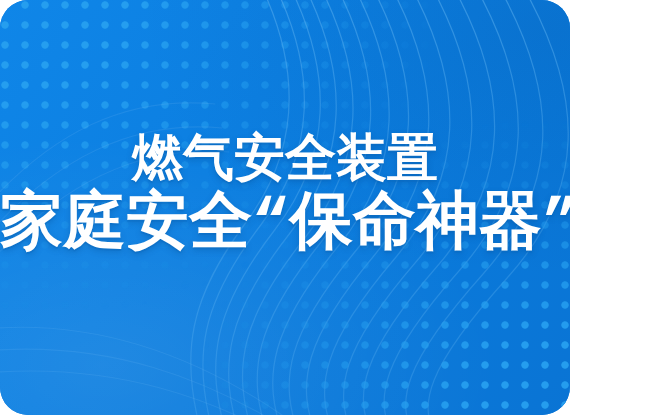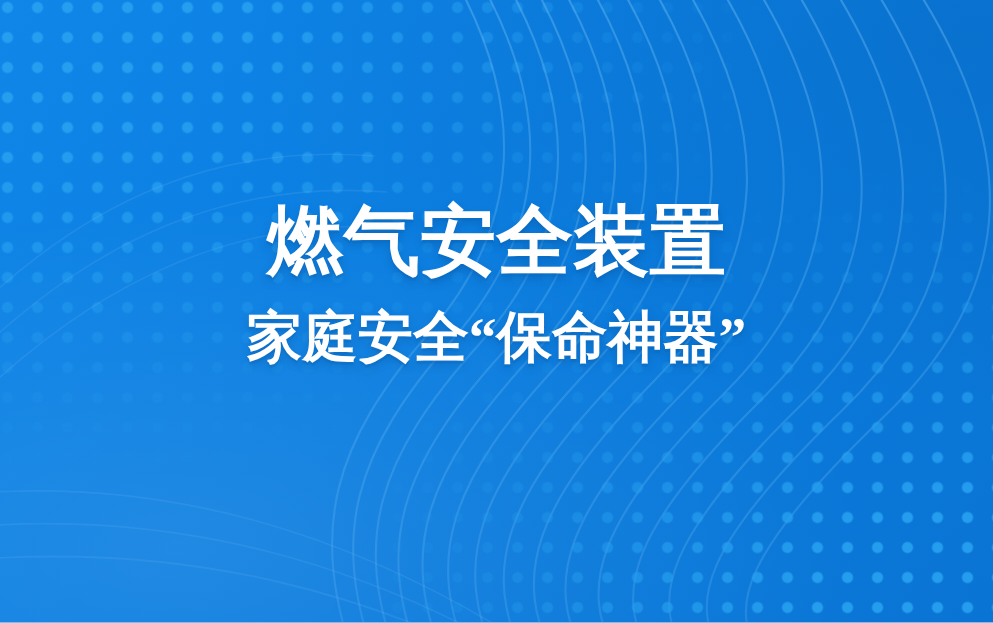--- a/index.html
+++ b/index.html
@@ -2,25 +2,26 @@
 <html><head>
 <meta charset="utf-8">
 <style>
   html, body {
     margin: 0;
     padding: 0;
     background: #ffffff;
   }
   #banner {
     position: relative;
-    width: 662px;
+    width: 570px;
     height: 415px;
     overflow: hidden;
-    font-family: Liberation Serif, serif;
+    font-family: Liberation Mono, monospace;
     background: #0b7ade;
+    border-radius: 28px;
   }
   
   .layer {
     position: absolute;
     inset: 0;
     width: 100%;
     height: 100%;
     pointer-events: none;
   }
   #base-gradient {
@@ -65,21 +66,21 @@
     text-shadow:
       0 2px 0 rgba(10,105,190,0.38),
       0 3px 6px rgba(8,70,135,0.30);
   }
   #title-line-1 {
     font-size: 51px;
     line-height: 60px;
     letter-spacing: 0px;
   }
   #title-line-2 {
-    font-size: 37px;
+    font-size: 63px;
     line-height: 62px;
     letter-spacing: 0px;
     margin-top: 3px;
   }
 </style>
 </head>
 <body>
 
 <div id="banner">
 

